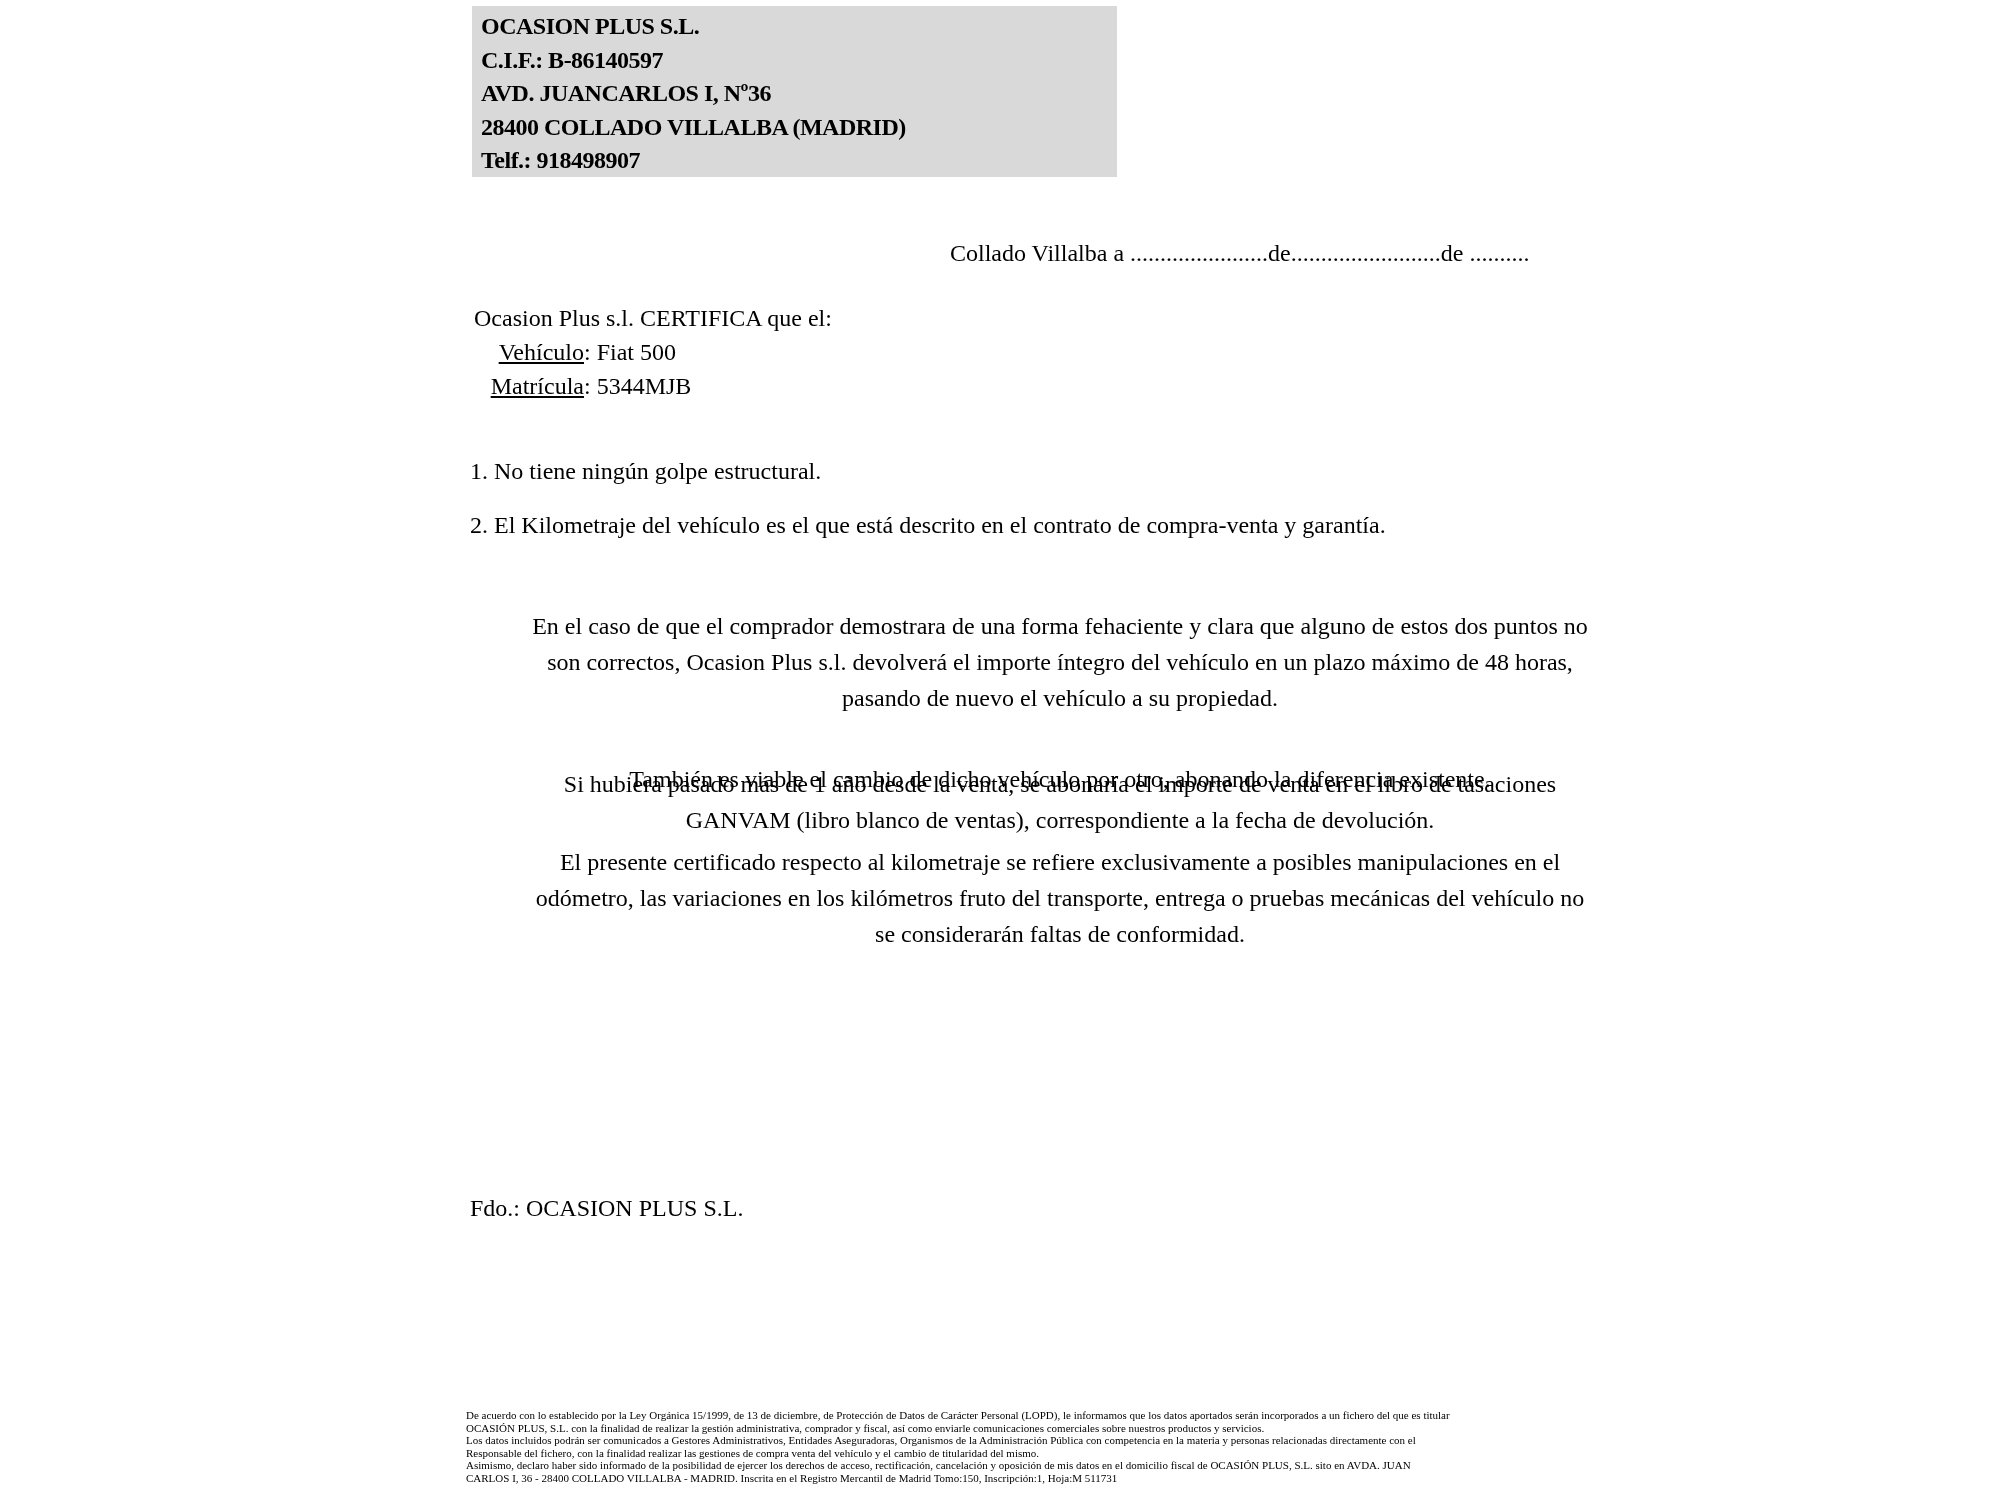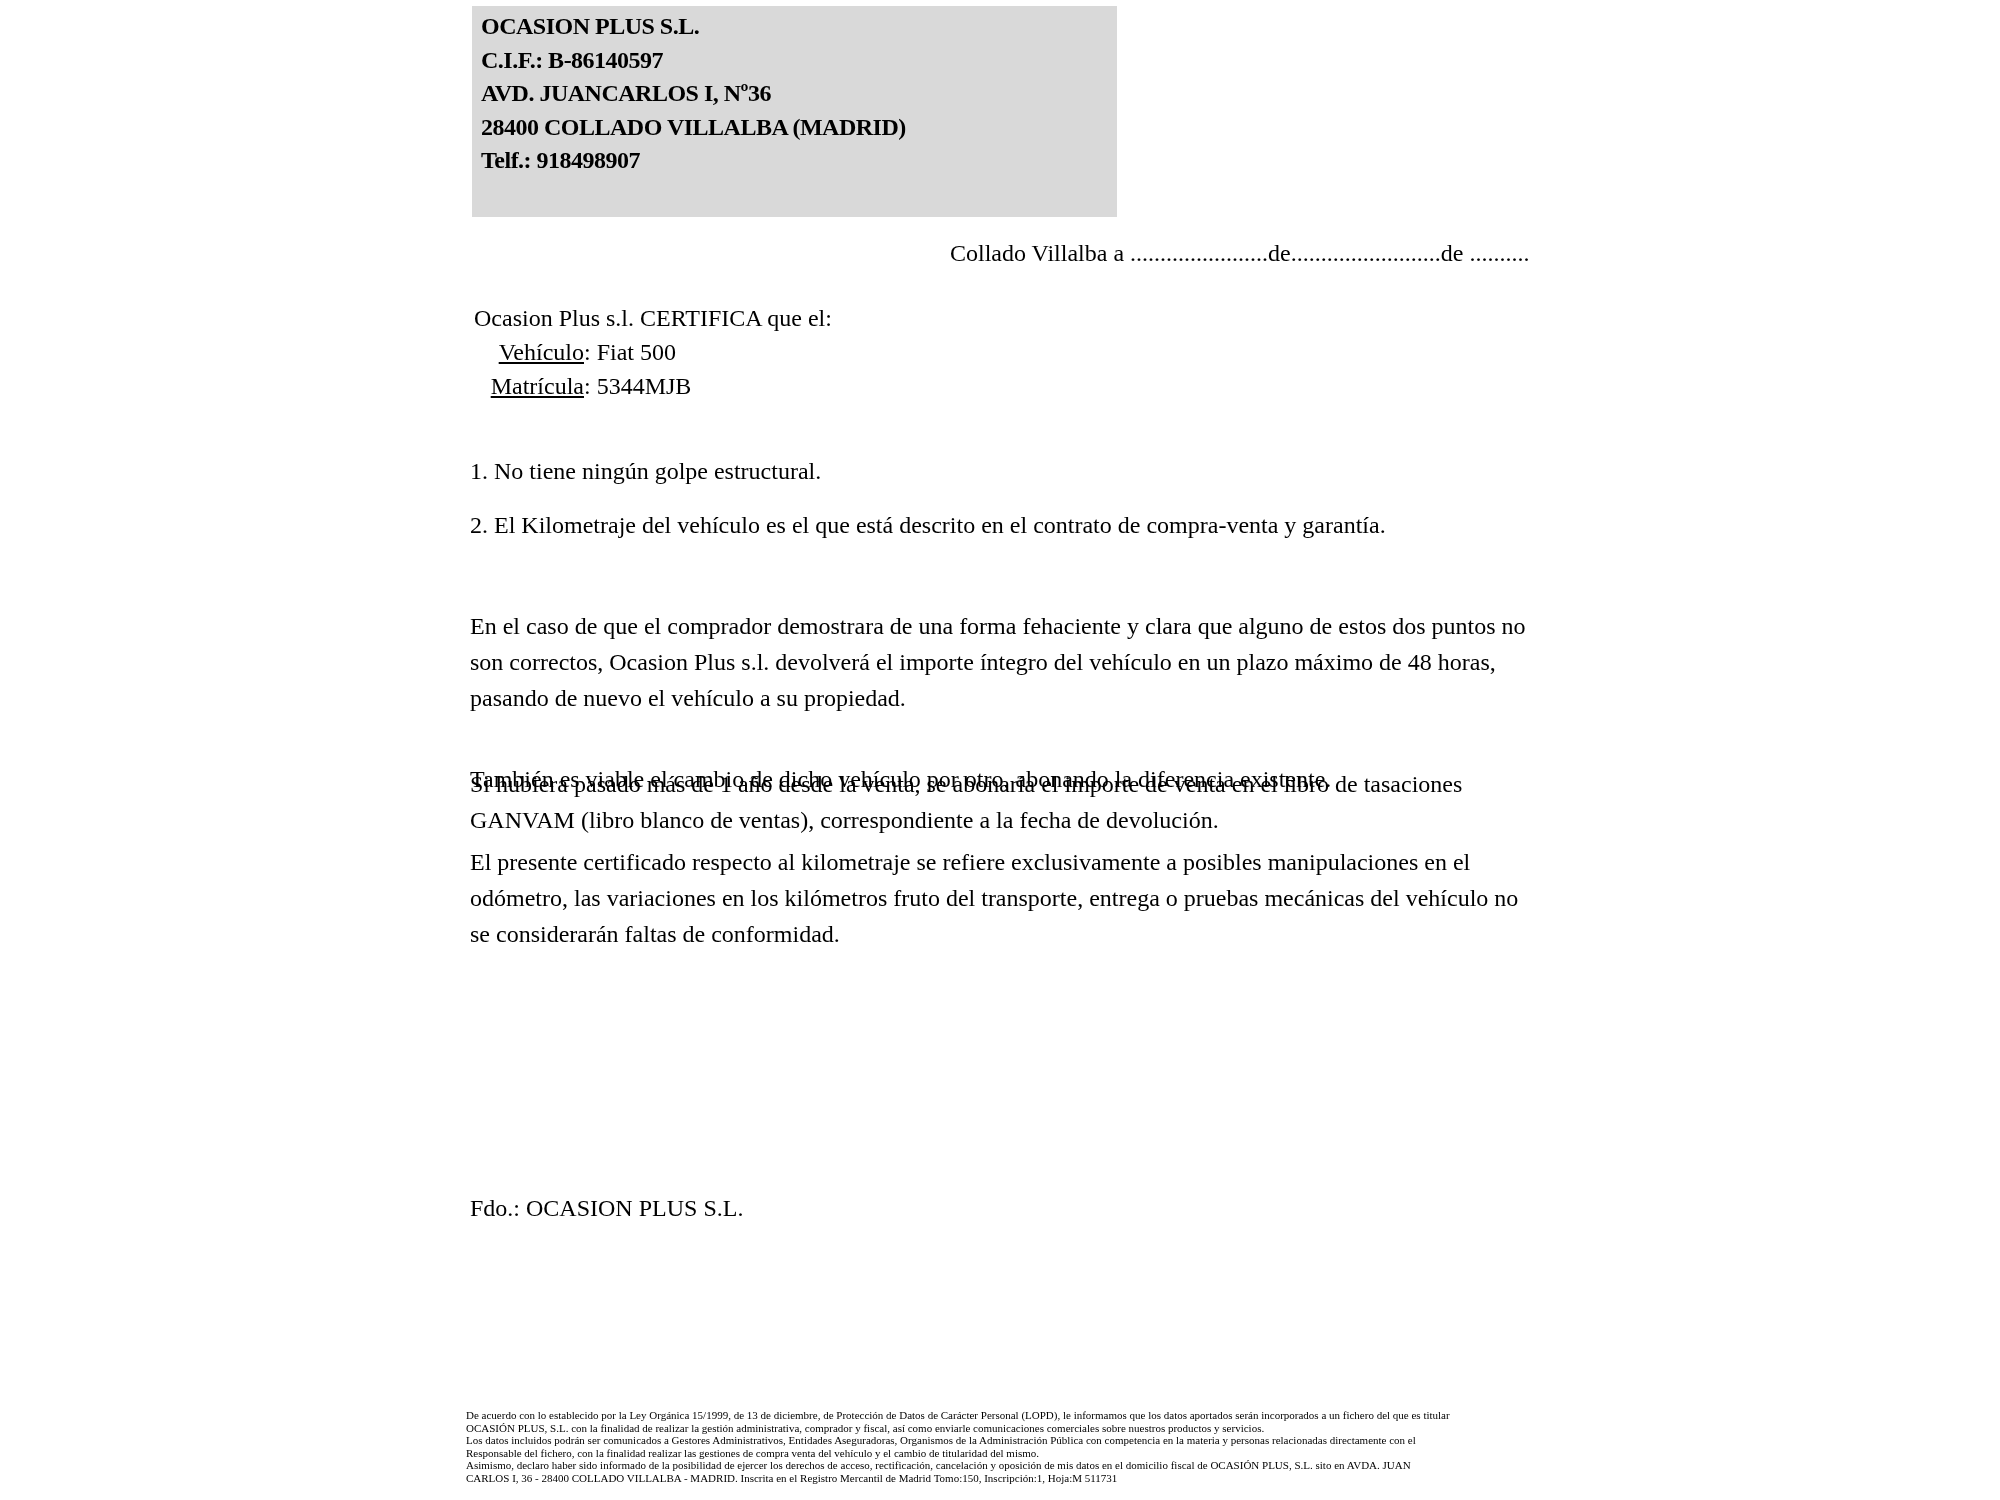--- a/index.html
+++ b/index.html
@@ -11,21 +11,21 @@
     background: #ffffff;
     font-family: "Liberation Serif", serif;
     color: #000000;
     overflow: hidden;
   }
   .letterhead {
     position: absolute;
     left: 472px;
     top: 6px;
     width: 645px;
-    height: 211px;
+    height: 171px;
     background: #d9d9d9;
     padding: 4px 0 0 9px;
   }
   .letterhead .lh-line {
     font-size: 24px;
     font-weight: bold;
     letter-spacing: -0.5px;
     line-height: 33.5px;
     white-space: nowrap;
   }
@@ -65,20 +65,21 @@
   }
   .clause.c1 { top: 458px; }
   .clause.c2 { top: 512px; }
   .para {
     position: absolute;
     left: 470px;
     width: 1180px;
     font-size: 24px;
     line-height: 36px;
     white-space: pre-line;
+    text-align: center;
   }
   .para.refund   { top: 608px; }
   .para.exchange { top: 716px; margin-top: 45px; }
   .para.ganvam   { top: 766px; }
   .para.odometer { top: 844px; }
   .signature {
     position: absolute;
     left: 470px;
     top: 1195px;
     font-size: 24px;

